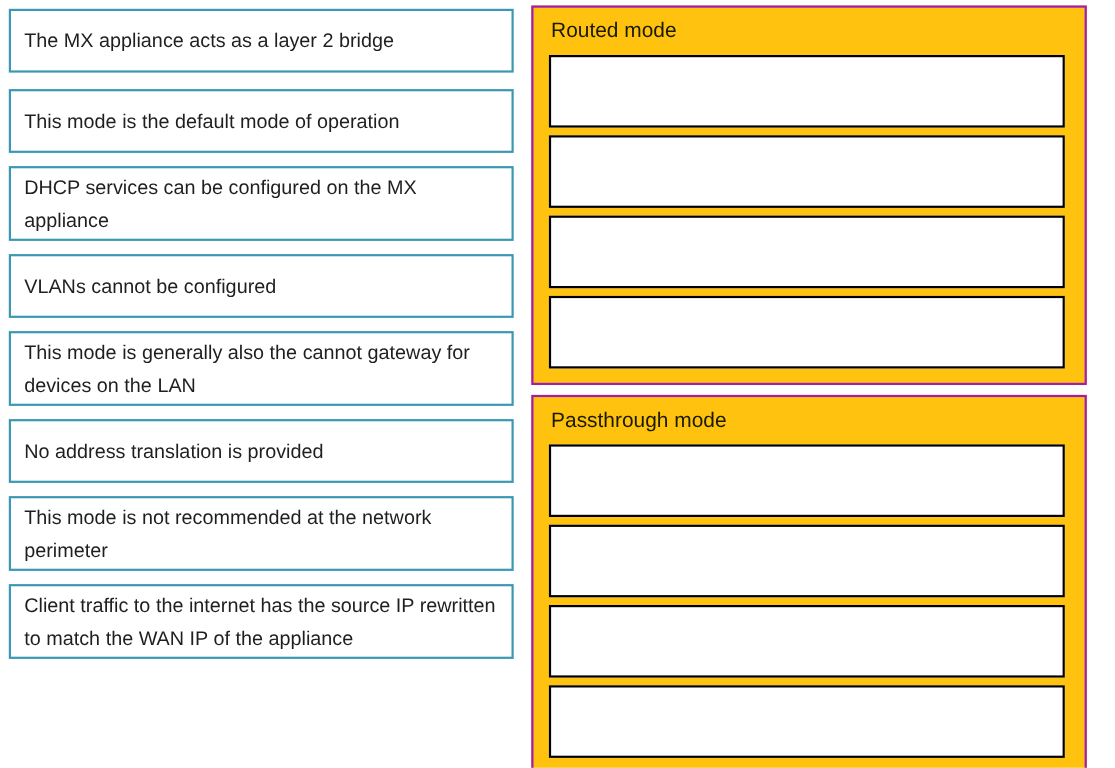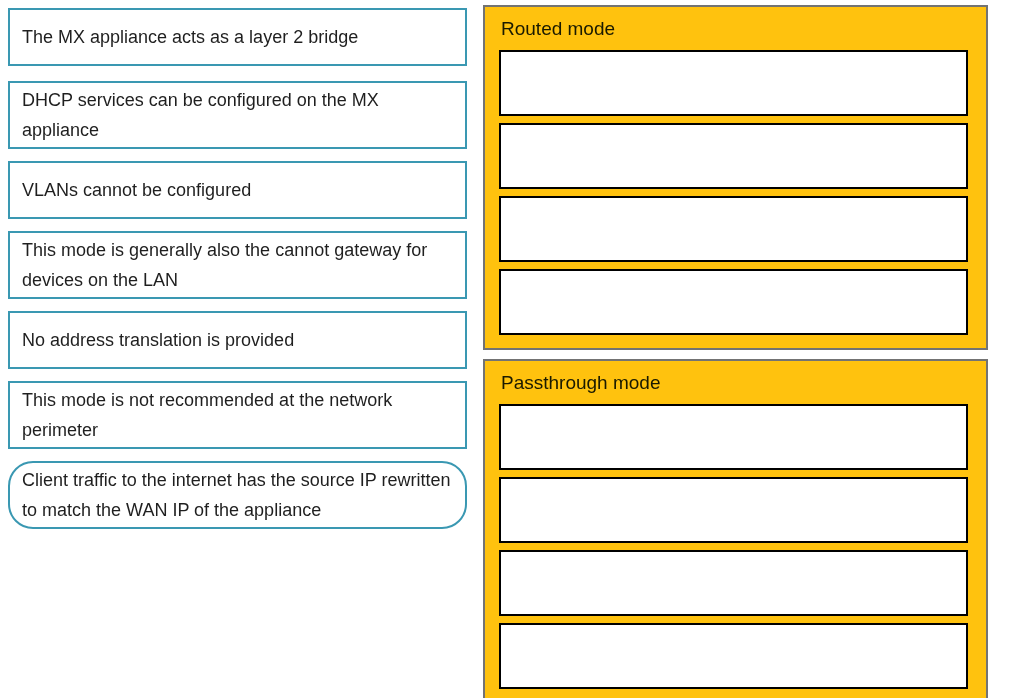--- a/index.html
+++ b/index.html
@@ -30,33 +30,33 @@
     color: #1F1F1F;
     font-size: 18px;
     line-height: 30px;
     padding: 2px 12px;
     display: flex;
     align-items: center;
     margin-bottom: 12px;
     cursor: grab;
   }
   .drag-item:first-child { margin-bottom: 15px; }
-  .drag-item:last-child { margin-bottom: 0; border-radius: 25px; }
+  .drag-item:last-child { margin-bottom: 0; }
 
   
   .drop-col {
     position: absolute;
     left: 483px; top: 5px;
     width: 505px;
     display: flex;
     flex-direction: column;
   }
   .drop-group {
     background: #FFC20E;
-    border: 2px solid #737373;
+    border: 2px solid #a21caf;
     padding: 6px 18px 13px 14px;
     margin-bottom: 9px;
   }
   .drop-group:last-child { margin-bottom: 0; }
   .group-title {
     color: #1a1a00;
     font-size: 19px;
     line-height: 28px;
     padding: 2px 0 7px 2px;
   }
@@ -68,20 +68,21 @@
   }
   .slot:last-child { margin-bottom: 0; }
 </style>
 </head>
 <body>
 
 <div class="stage">
 
   <div class="drag-col">
     <div class="drag-item">The MX appliance acts as a layer 2 bridge</div>
+    <div class="drag-item">This mode is the default mode of operation</div>
     <div class="drag-item">DHCP services can be configured on the MX appliance</div>
     <div class="drag-item">VLANs cannot be configured</div>
     <div class="drag-item">This mode is generally also the cannot gateway for devices on the LAN</div>
     <div class="drag-item">No address translation is provided</div>
     <div class="drag-item">This mode is not recommended at the network perimeter</div>
     <div class="drag-item">Client traffic to the internet has the source IP rewritten to match the WAN IP of the appliance</div>
   </div>
 
   <div class="drop-col">
 

